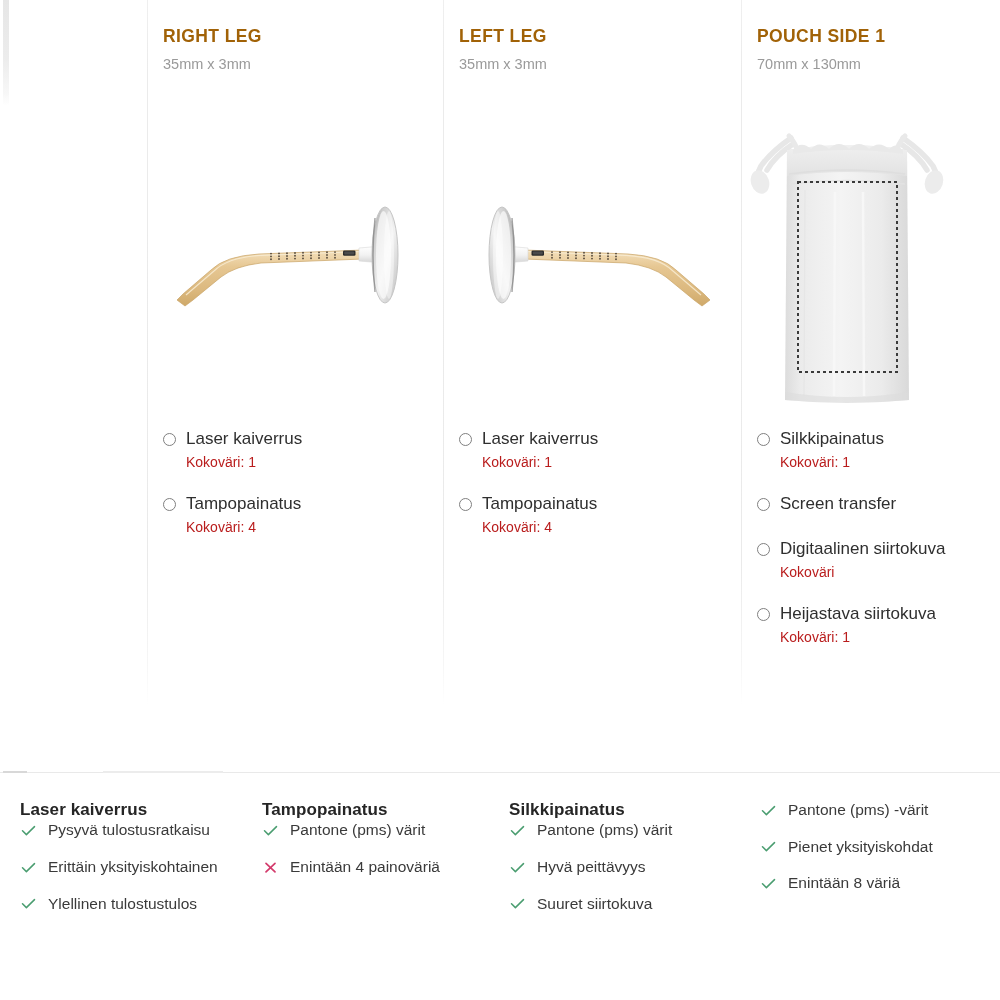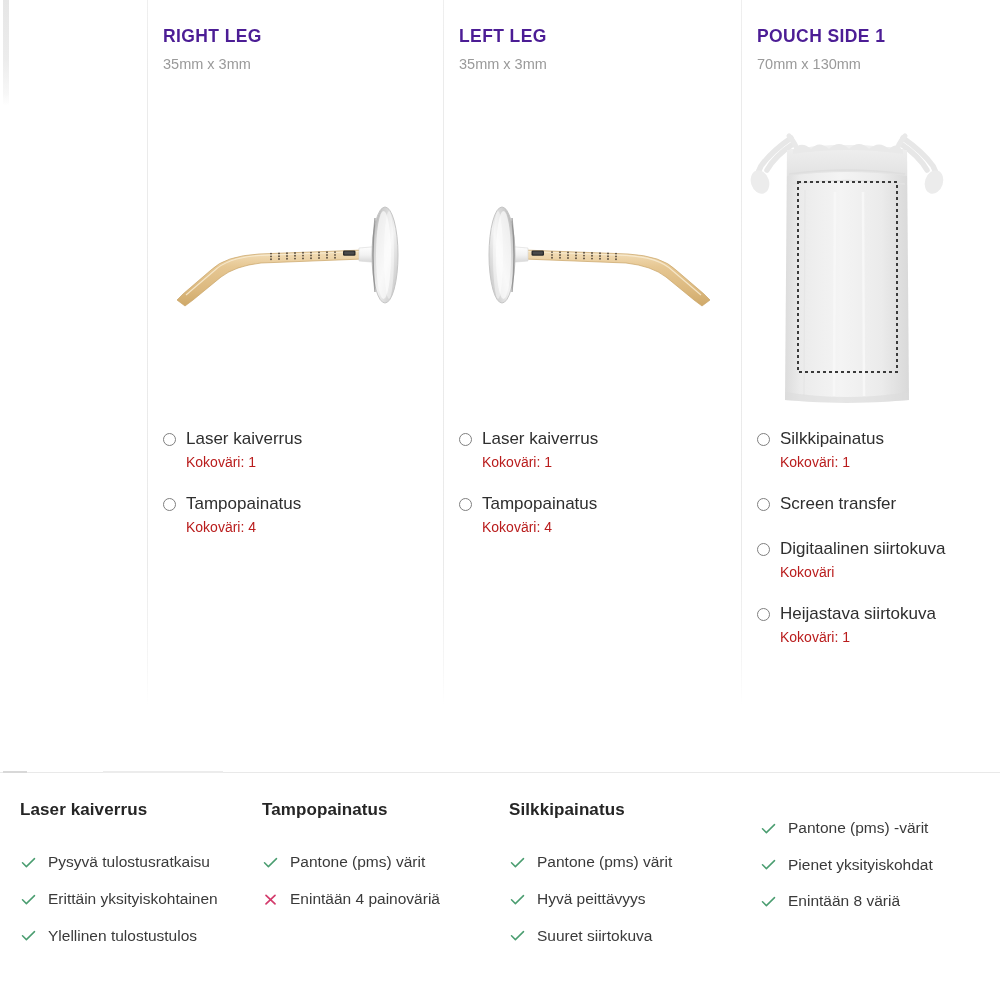--- a/index.html
+++ b/index.html
@@ -67,21 +67,21 @@
   .panel-head {
     position: absolute;
     left: 16px;
     top: 26px;
     right: 10px;
   }
   .panel-title {
     font-size: 17.5px;
     font-weight: bold;
     letter-spacing: 0.4px;
-    color: #4c1d95;
+    color: #a16207;
     line-height: 1.2;
     margin: 0;
   }
   .panel-dims {
     font-size: 14.5px;
     color: #9a9a9a;
     margin-top: 9px;
     line-height: 1.2;
   }
 
@@ -201,21 +201,21 @@
     font-size: 17px;
     font-weight: bold;
     color: #252525;
     margin: 14px 0 0 0;
     line-height: 1.2;
     letter-spacing: 0.1px;
   }
   .feature-title.hidden-title { visibility: hidden; }
 
   .feature-list {
-    margin: 32px 0 0 0;
+    margin: 0 0 0 0;
     padding: 0;
     list-style: none;
     text-align: right;
   }
   .feature-item {
     display: flex;
     align-items: center;
     margin-bottom: 16px;
   }
   .feature-item .f-icon {

